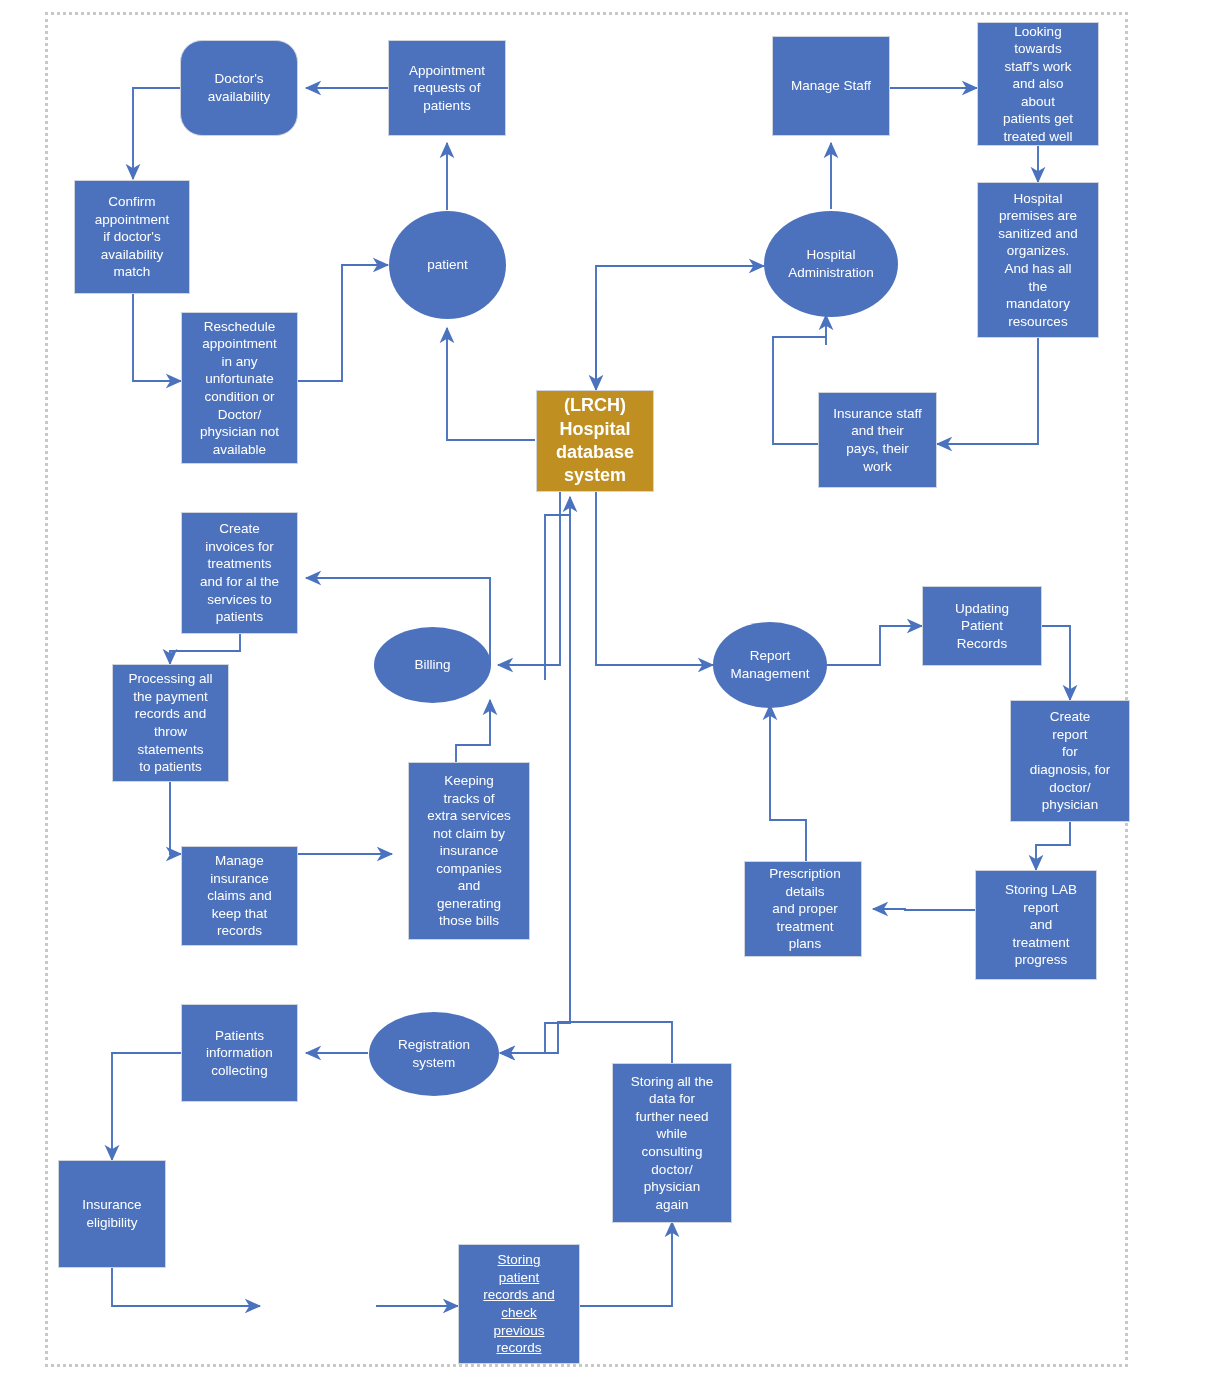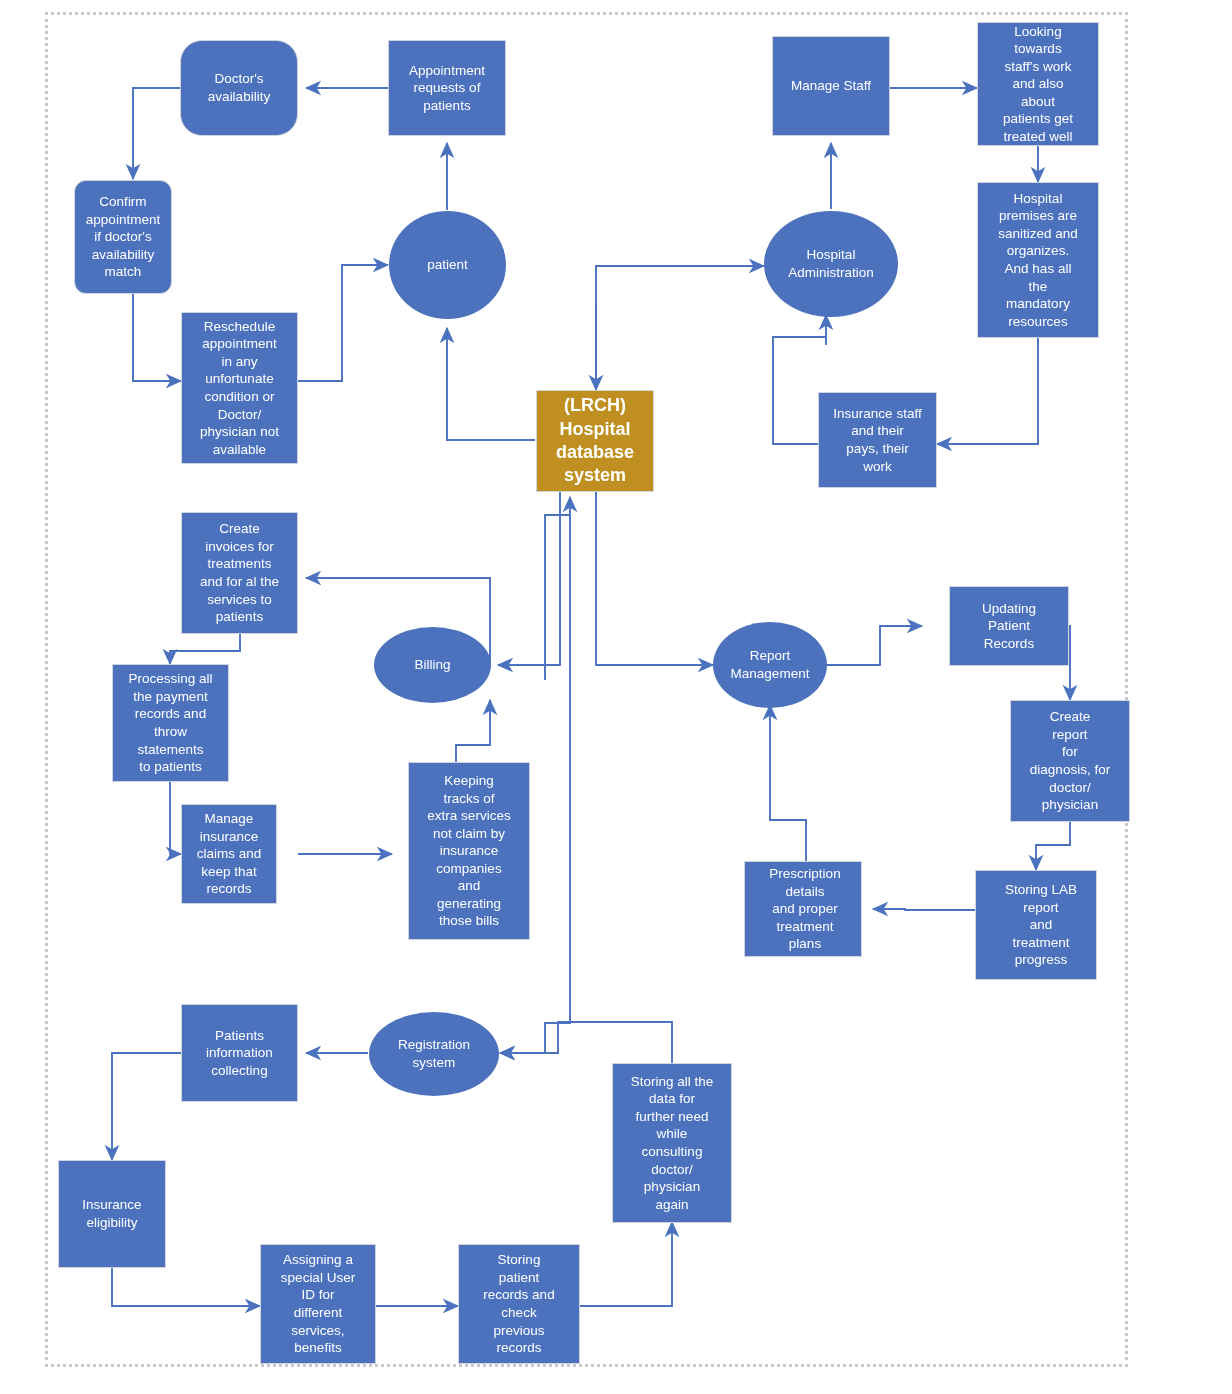--- a/index.html
+++ b/index.html
@@ -120,21 +120,21 @@
   <div class="node rect" style="left:977px;top:22px;width:122px;height:124px;">
     <span>Looking
 towards
 staff's work
 and also
 about
 patients get
 treated well</span>
   </div>
 
-  <div class="node rect" style="left:74px;top:180px;width:98px;height:114px;border-radius:12px;">
+  <div class="node rect" style="left:74px;top:180px;width:116px;height:114px;">
     <span>Confirm
 appointment
 if doctor's
 availability
 match</span>
   </div>
 
   <div class="node ellipse" style="left:389px;top:211px;width:117px;height:108px;">
     <span>patient</span>
   </div>
@@ -182,21 +182,21 @@
 
   <div class="node rect" style="left:181px;top:512px;width:117px;height:122px;">
     <span>Create
 invoices for
 treatments
 and for al the
 services to
 patients</span>
   </div>
 
-  <div class="node rect" style="left:922px;top:586px;width:120px;height:80px;margin-left:27px;">
+  <div class="node rect" style="left:922px;top:586px;width:120px;height:80px;">
     <span>Updating
 Patient
 Records</span>
   </div>
 
   <div class="node rect" style="left:112px;top:664px;width:117px;height:118px;">
     <span>Processing all
 the payment
 records and
 throw
@@ -215,21 +215,21 @@
 
   <div class="node rect" style="left:1010px;top:700px;width:120px;height:122px;">
     <span>Create
 report
 for
 diagnosis, for
 doctor/
 physician</span>
   </div>
 
-  <div class="node rect" style="left:181px;top:804px;width:96px;height:100px;">
+  <div class="node rect" style="left:181px;top:846px;width:117px;height:100px;">
     <span>Manage
 insurance
 claims and
 keep that
 records</span>
   </div>
 
   <div class="node rect" style="left:392px;top:762px;width:122px;height:178px;margin-left:16px;">
     <span>Keeping
 tracks of
@@ -278,30 +278,22 @@
 doctor/
 physician
 again</span>
   </div>
 
   <div class="node rect" style="left:58px;top:1160px;width:108px;height:108px;">
     <span>Insurance
 eligibility</span>
   </div>
 
-  <div class="node rect" style="left:260px;top:1244px;width:116px;height:120px;">
-    <span>Assigning a
-special User
-ID for
-different
-services,
-benefits</span>
-  </div>
-
-  <div class="node rect" style="left:458px;top:1244px;width:122px;height:120px;">
+
+  <div class="node rect" style="left:458px;top:1244px;width:122px;height:120px;text-decoration:underline;">
     <span>Storing
 patient
 records and
 check
 previous
 records</span>
   </div>
 
 </div>
 

